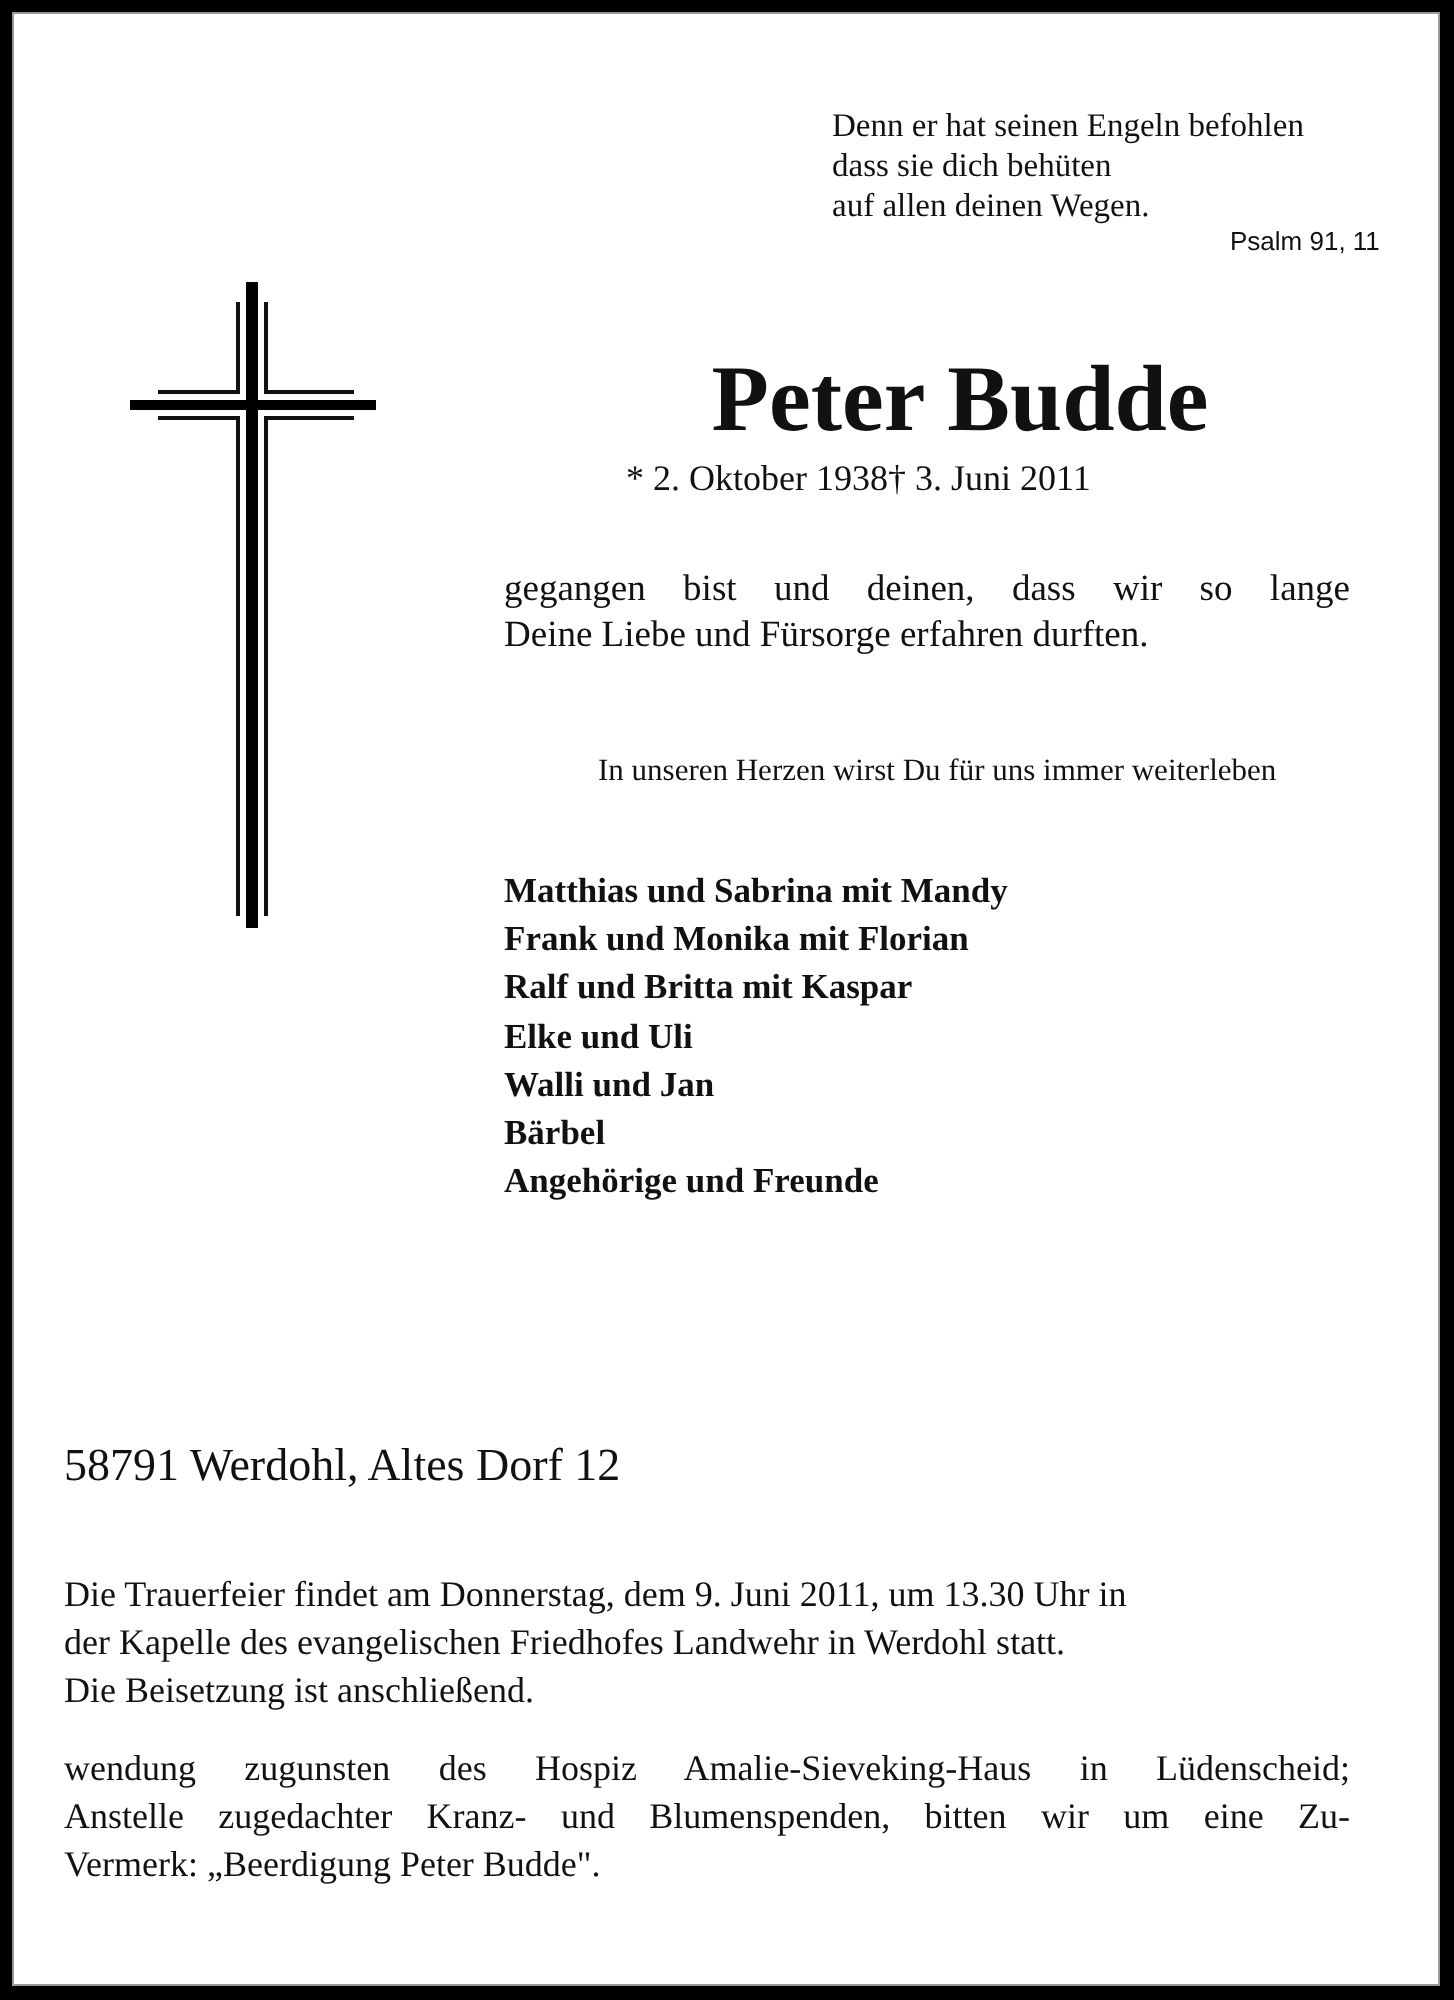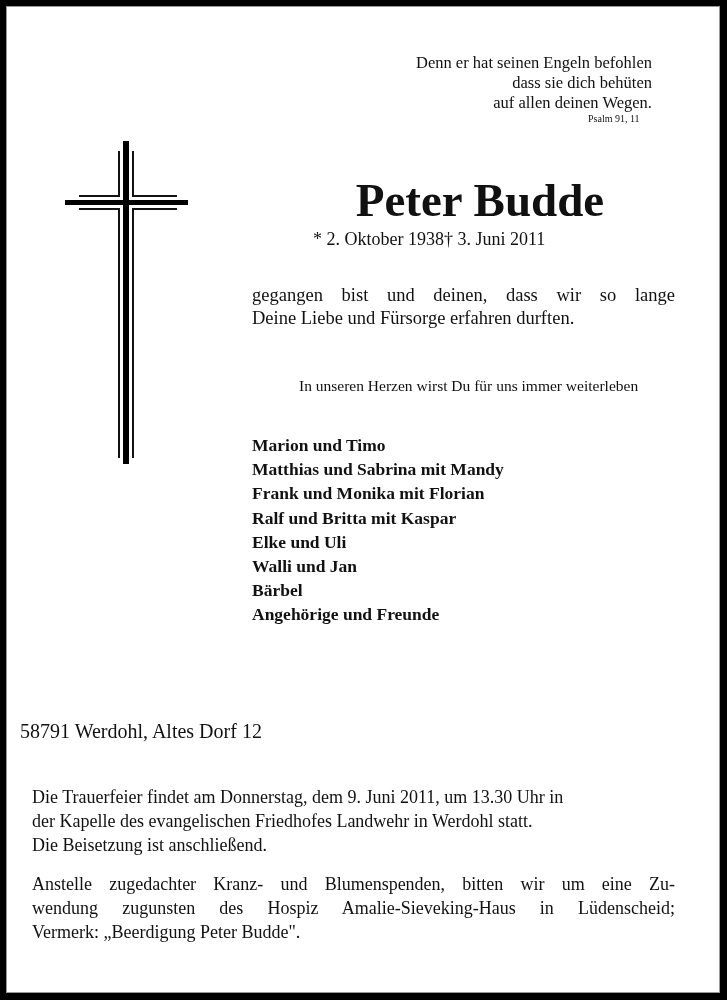--- a/index.html
+++ b/index.html
@@ -5,33 +5,33 @@
   html, body { margin: 0; padding: 0; background: #fff; }
   body { width: 727px; height: 1000px; position: relative; overflow: hidden;
          font-family: "Liberation Serif", "DejaVu Serif", serif; color: #111; }
   .frame { position: absolute; left: 0; top: 0; width: 727px; height: 1000px;
            box-sizing: border-box; border-top: 6px solid #000; border-left: 6px solid #000;
            border-right: 7px solid #000; border-bottom: 7px solid #000; }
   .frame-inner { position: absolute; left: 6px; top: 6px; right: 7px; bottom: 7px;
                  border-top: 1px solid #999; border-left: 1px solid #999;
                  border-right: 1px solid #999; border-bottom: 1px solid #999; }
   .abs { position: absolute; }
-  .verse { left: 416px; top: 53px; font-size: 16.5px; line-height: 20px; white-space: nowrap; text-align: right; }
-  .verse-ref { left: 588px; top: 113px; font-family: Liberation Serif, serif;
-               font-size: 10px; white-space: nowrap; }
+  .verse { left: 416px; top: 53px; font-size: 16.5px; line-height: 20px; white-space: nowrap; }
+  .verse-ref { left: 615px; top: 113px; font-family: Liberation Sans, sans-serif;
+               font-size: 13px; white-space: nowrap; }
   .name { left: 300px; top: 172px; width: 360px; text-align: center; font-size: 47px;
           font-weight: bold; line-height: 56px; white-space: nowrap; }
   .dates { left: 313px; top: 229px; font-size: 18px; white-space: nowrap; }
   .dates .died { }
   .message { left: 252px; top: 284px; width: 423px; font-size: 18.5px; line-height: 22.5px;
              text-align: justify; text-align-last: left; }
   .comfort { left: 252px; top: 377px; font-size: 15.5px; white-space: nowrap; margin-left: 47px; }
   .mourners { left: 252px; top: 433px; font-size: 17.5px; font-weight: bold; line-height: 24.2px; }
   .mourners div { white-space: nowrap; }
-  .address { left: 20px; top: 720px; font-size: 20px; white-space: nowrap; }
+  .address { left: 32px; top: 720px; font-size: 23px; white-space: nowrap; }
   .service { left: 32px; top: 785px; width: 660px; font-size: 18px; line-height: 24px; }
   .donation { left: 32px; top: 872px; width: 643px; font-size: 18px; line-height: 24px;
               text-align: justify; }
   .donation div { white-space: nowrap; }
   .justify-line { text-align: justify; text-align-last: justify; white-space: normal !important; }
   .cross { left: 60px; top: 135px; width: 140px; height: 335px; }
 </style>
 </head>
 <body>
 
@@ -66,35 +66,34 @@
   <span>* 2. Oktober 1938</span><span class="died">† 3. Juni 2011</span>
 </div>
 
 <div class="abs message">
   <div class="justify-line">gegangen bist und deinen, dass wir so lange</div>
   <div>Deine Liebe und Fürsorge erfahren durften.</div>
 </div>
 <div class="abs comfort">In unseren Herzen wirst Du für uns immer weiterleben</div>
 
 <div class="abs mourners">
-  <div>Marion und Timo</div>
   <div>Matthias und Sabrina mit Mandy</div>
   <div>Frank und Monika mit Florian</div>
   <div>Ralf und Britta mit Kaspar</div>
   <div>Elke und Uli</div>
   <div>Walli und Jan</div>
   <div>Bärbel</div>
   <div>Angehörige und Freunde</div>
 </div>
 
 <div class="abs address">58791 Werdohl, Altes Dorf 12</div>
 
 <div class="abs service">
   <div>Die Trauerfeier findet am Donnerstag, dem 9. Juni 2011, um 13.30 Uhr in</div>
   <div>der Kapelle des evangelischen Friedhofes Landwehr in Werdohl statt.</div>
   <div>Die Beisetzung ist anschließend.</div>
 </div>
 
 <div class="abs donation">
+  <div class="justify-line">wendung zugunsten des Hospiz Amalie-Sieveking-Haus in Lüdenscheid;</div>
   <div class="justify-line">Anstelle zugedachter Kranz- und Blumenspenden, bitten wir um eine Zu-</div>
-  <div class="justify-line">wendung zugunsten des Hospiz Amalie-Sieveking-Haus in Lüdenscheid;</div>
   <div>Vermerk: „Beerdigung Peter Budde".</div>
 </div>
 
 </body></html>

